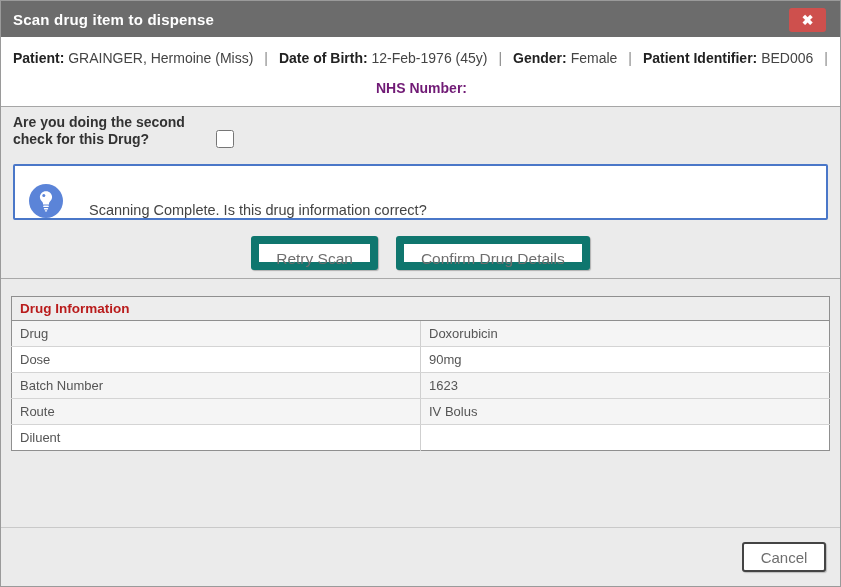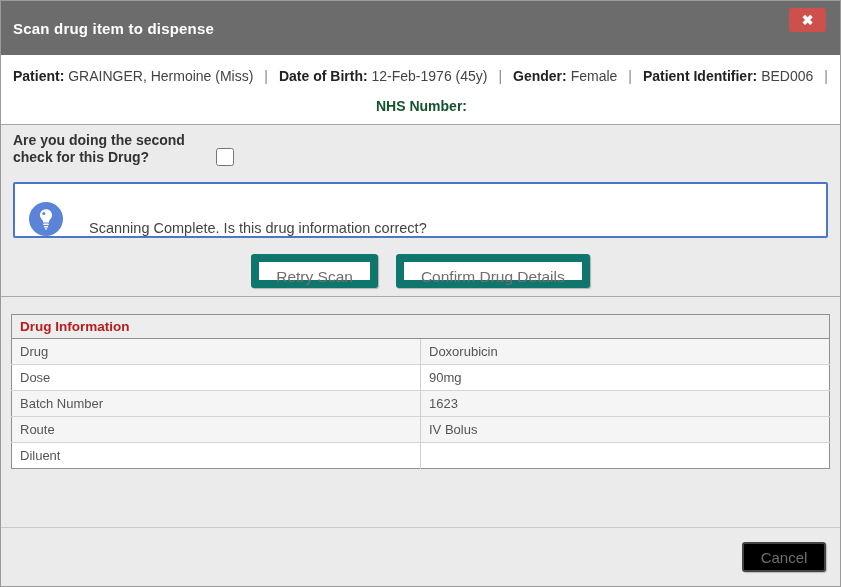--- a/index.html
+++ b/index.html
@@ -10,21 +10,21 @@
     width: 841px;
     height: 587px;
     background: #ebebeb;
     border: 1px solid #9a9a9a;
     position: relative;
     overflow: hidden;
   }
 
   
   .titlebar {
-    height: 54px;
+    height: 36px;
     background: #6c6c6c;
     color: #fff;
     display: flex;
     align-items: center;
     padding: 0 12px;
     position: relative;
   }
   .titlebar-text {
     font-size: 15px;
     font-weight: bold;
@@ -62,21 +62,21 @@
     align-items: center;
     justify-content: space-between;
     text-align: left;
   }
   .pfield { white-space: nowrap; }
   .pfield b { color: #222; }
   .psep { color: #8a8a8a; padding: 0 2px; font-weight: normal; }
   .patient-line2 {
     margin-top: 14px;
     font-weight: bold;
-    color: #14532d;
+    color: #701a75;
   }
 
   
   .check-row {
     display: flex;
     align-items: flex-end;
     padding: 7px 12px 0 12px;
   }
   .check-question {
     font-size: 14px;
@@ -171,21 +171,21 @@
     left: 0; right: 0;
     top: 526px;
     border-top: 1px solid #c9c9c9;
   }
   .cancel-btn {
     position: absolute;
     right: 14px;
     top: 541px;
     width: 84px;
     height: 30px;
-    background: #000000;
+    background: #ffffff;
     border: 2px solid #444;
     border-radius: 3px;
     color: #6e6e6e;
     font-family: "Liberation Sans", sans-serif;
     font-size: 15px;
     cursor: pointer;
     box-shadow: 1px 1px 1px rgba(0,0,0,0.2);
   }
 </style>
 </head>

